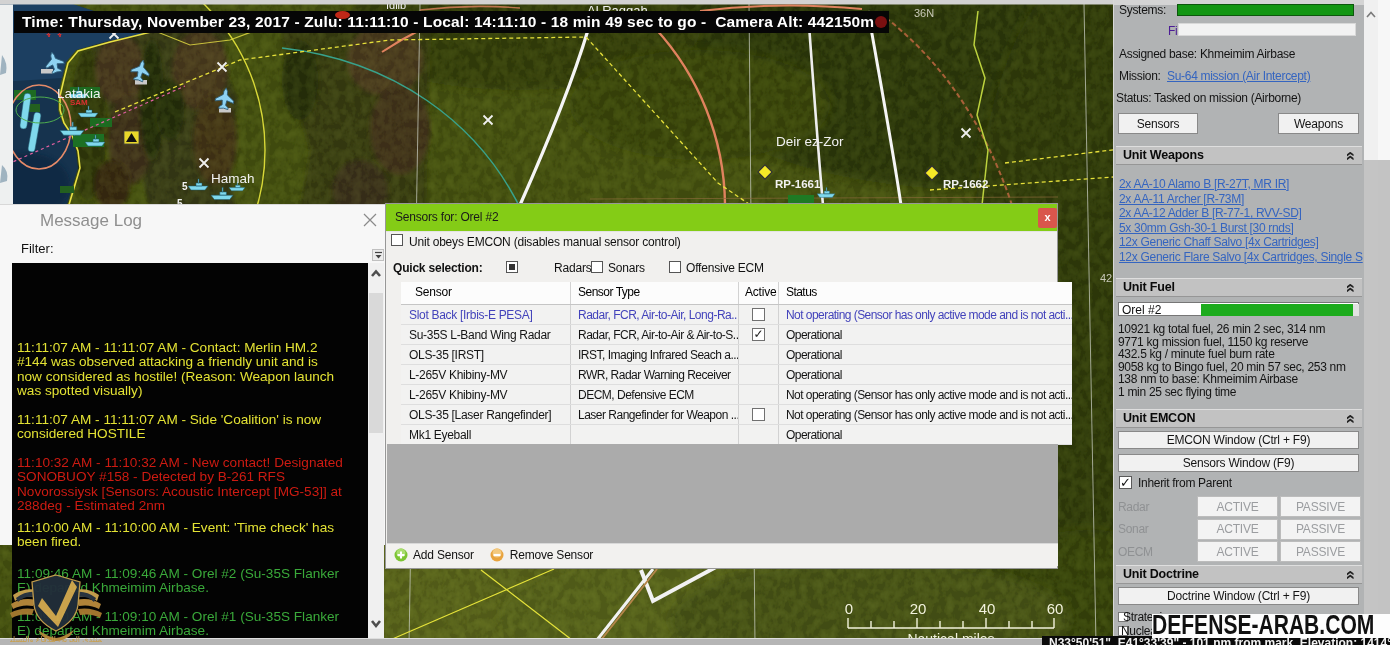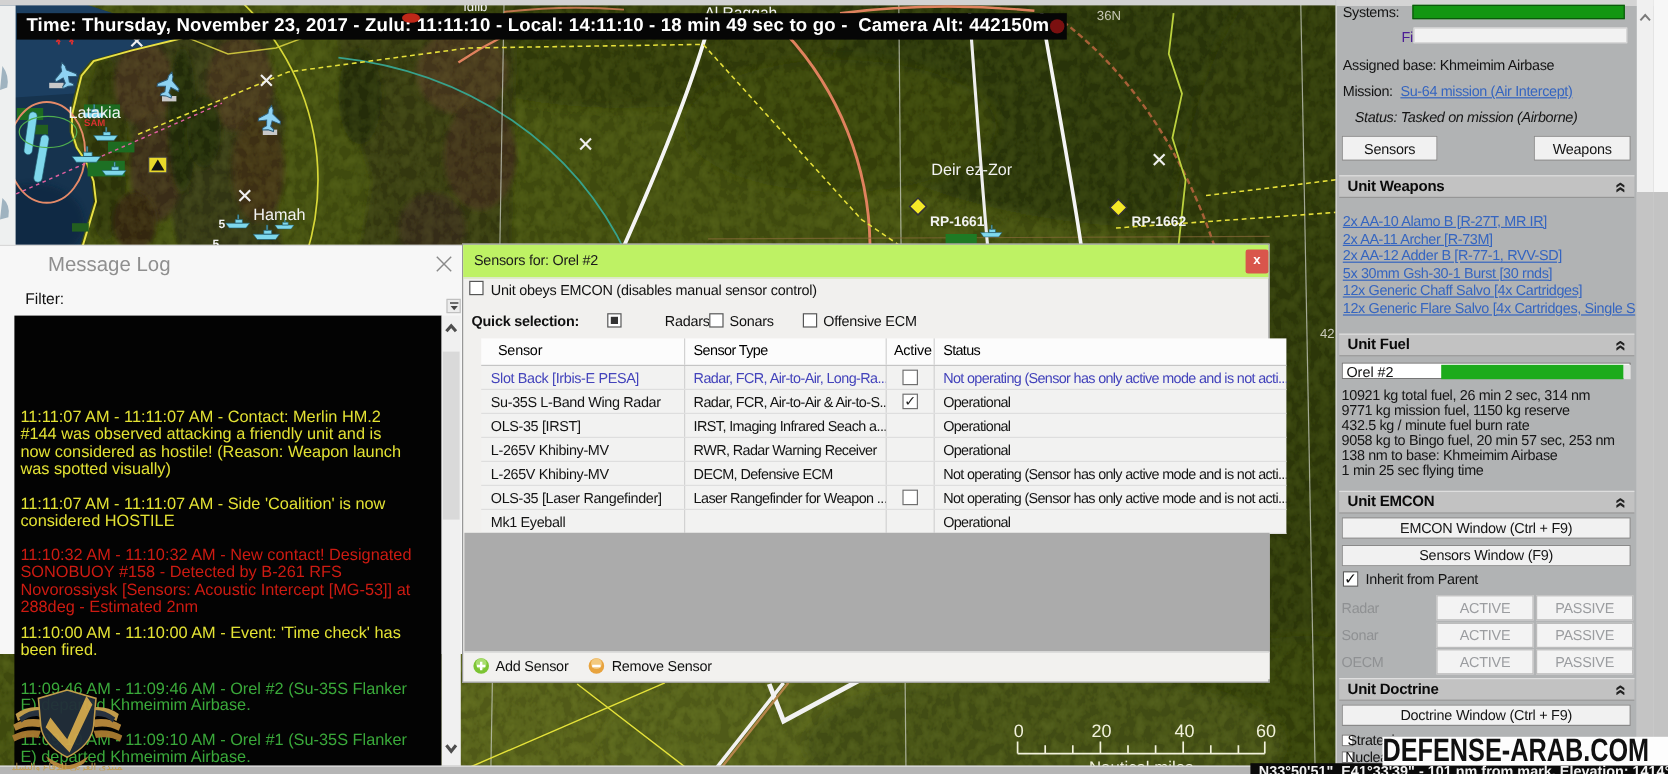--- a/index.html
+++ b/index.html
@@ -17,21 +17,21 @@
   #mlblack{position:absolute;left:12px;top:58px;width:356px;height:376px;background:#030303;overflow:hidden;}
   #mlscroll{position:absolute;left:368px;top:58px;width:16px;height:383px;background:#f0f0f0;}
   .msg{position:absolute;left:5px;width:348px;font-size:13.6px;line-height:14.4px;letter-spacing:0px;}
   .red{color:#cd1b12;}
   .yel{color:#e3e234;}
   .grn{color:#3aa93a;}
   
   #dialog{position:absolute;left:385px;top:203px;width:673px;height:366px;background:#f1f0ee;
     border:1px solid #979797;box-sizing:border-box;}
   #dialog > div{position:absolute;}
-  #dtitle{left:0;top:0;width:671px;height:27px;background:#bef264;font-size:12px;letter-spacing:-0.2px;color:#1a1a1a;
+  #dtitle{left:0;top:0;width:671px;height:27px;background:#84cc16;font-size:12px;letter-spacing:-0.2px;color:#1a1a1a;
     line-height:27px;text-indent:9px;border-bottom:1px solid #e4e4e4;}
   #dx{left:652px;top:4px;width:19px;height:20px;background:#d9564c;border-radius:2px;
     color:#fff;font-size:11px;font-weight:bold;text-align:center;line-height:19px;}
   .cb{width:12px;height:12px;background:#fff;border:1px solid #555;box-sizing:border-box;}
   .cbsq{width:6px;height:6px;background:#333;margin:2px;}
   .dtxt{font-size:12px;letter-spacing:-0.2px;color:#111;white-space:nowrap;}
   #dtable{left:1px;top:78px;width:671px;padding-left:14px;}
   .thead{height:22px;background:#fcfcfc;border-bottom:1px solid #c5c5c5;position:relative;font-size:12px;letter-spacing:-0.2px;}
   .trow{height:19px;background:#f2f2f1;border-bottom:1px solid #dedede;position:relative;font-size:12px;letter-spacing:-0.3px;color:#141414;}
   .trow.blue, .trow.blue .c4{color:#4343bb;}
@@ -347,21 +347,21 @@
 </div>
 <div id="rpanel">
   <div class="rp" style="left:0;top:0;width:264px;height:5px;background:#d4d4d4;"></div>
   <div class="rtxt" style="left:5px;top:3px;">Systems:</div>
   <div class="rp" style="left:63px;top:4px;width:177px;height:12px;background:#129612;border:1px solid #0c570c;"></div>
   <div class="rtxt" style="left:21px;top:24px;color:#4c1d95;margin-left:33px;">Fire:</div>
   <div class="rp" style="left:64px;top:23px;width:178px;height:13px;background:#f2f2f2;border:1px solid #d8d8d8;"></div>
   <div class="rtxt" style="left:5px;top:47px;">Assigned base: Khmeimim Airbase</div>
   <div class="rtxt" style="left:5px;top:69px;">Mission:</div>
   <div class="rtxt rlink" style="left:53px;top:69px;">Su-64 mission (Air Intercept)</div>
-  <div class="rtxt" style="left:15px;top:91px;font-style:italic;">Status: Tasked on mission (Airborne)</div>
+  <div class="rtxt" style="left:2px;top:91px;">Status: Tasked on mission (Airborne)</div>
   <div class="rbtn" style="left:4px;top:113px;width:80px;height:21px;">Sensors</div>
   <div class="rbtn" style="left:164px;top:113px;width:81px;height:21px;">Weapons</div>
 
   <div class="rhead" style="top:146px;">Unit Weapons<span class="chev">«</span></div>
   <div class="rtxt rlink" style="left:5px;top:177px;">2x AA-10 Alamo B [R-27T, MR IR]</div>
   <div class="rtxt rlink" style="left:5px;top:191.6px;">2x AA-11 Archer [R-73M]</div>
   <div class="rtxt rlink" style="left:5px;top:206.2px;">2x AA-12 Adder B [R-77-1, RVV-SD]</div>
   <div class="rtxt rlink" style="left:5px;top:220.8px;">5x 30mm Gsh-30-1 Burst [30 rnds]</div>
   <div class="rtxt rlink" style="left:5px;top:235.4px;">12x Generic Chaff Salvo [4x Cartridges]</div>
   <div class="rtxt rlink" style="left:5px;top:250px;width:244px;overflow:hidden;">12x Generic Flare Salvo [4x Cartridges, Single S</div>

